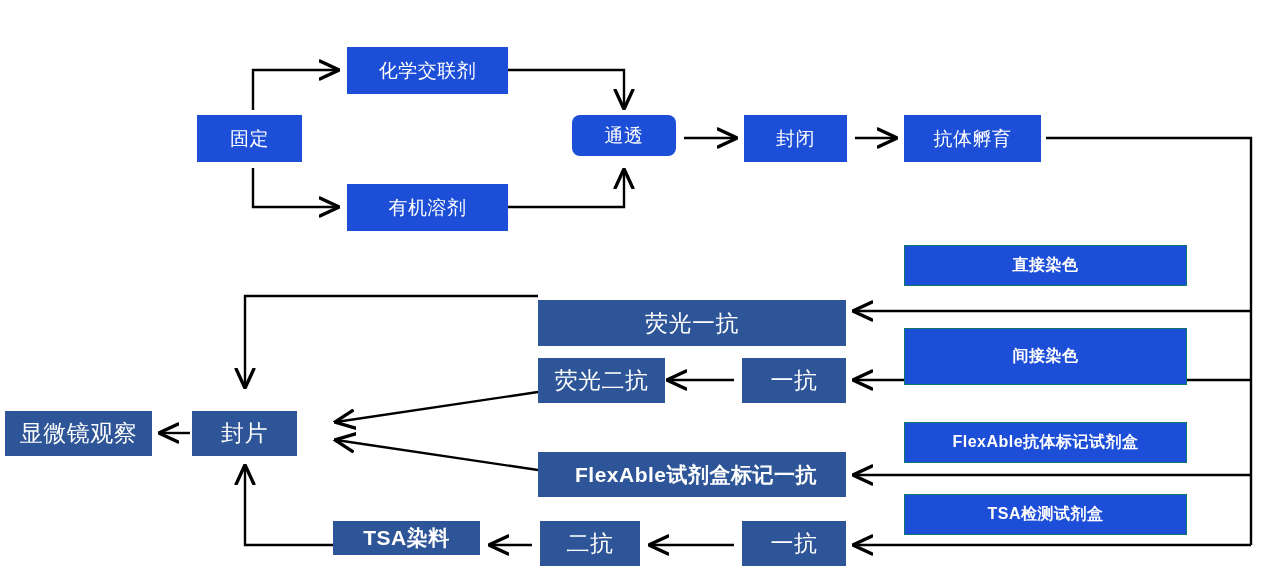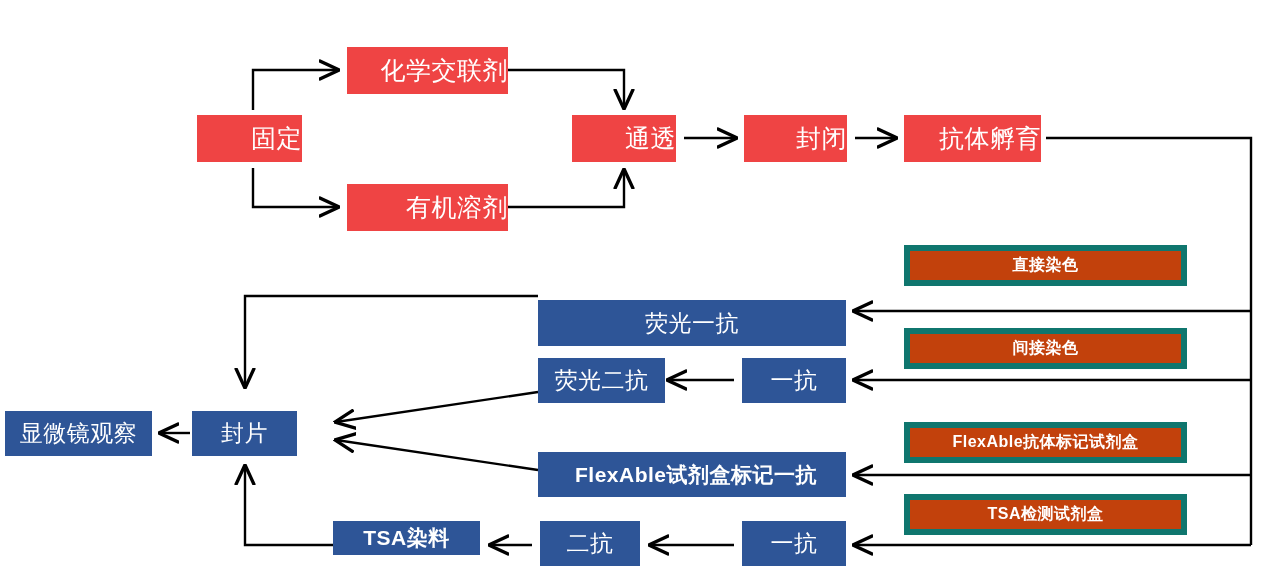--- a/index.html
+++ b/index.html
@@ -1,22 +1,22 @@
 <!DOCTYPE html>
 <html><head>
 <meta charset="utf-8">
 <style>
   html,body{margin:0;padding:0;background:#ffffff;}
   body{width:1262px;height:585px;overflow:hidden;font-family:"Liberation Sans","DejaVu Sans",sans-serif;}
   #stage{position:relative;width:1262px;height:585px;background:#ffffff;}
   #wires{position:absolute;left:0;top:0;width:1262px;height:585px;pointer-events:none;}
   .node{position:absolute;display:flex;align-items:center;justify-content:center;box-sizing:border-box;color:#ffffff;white-space:nowrap;letter-spacing:.5px;}
-  .navy{background:#ef4444;font-size:25px;justify-content:flex-end;}
+  .navy{background:#1d4ed8;font-size:19px;}
   .blue{background:#2E5597;font-size:23px;}
-  .light{background:#c2410c;border:6px solid #0f766e;font-size:16px;font-weight:bold;}
+  .light{background:#1d4ed8;border:1px solid #0f766e;font-size:16px;font-weight:bold;}
   .bold{font-weight:bold;font-size:21px;}
 </style>
 </head>
 <body>
 
 <div id="stage">
 
   <svg id="wires" viewBox="0 0 1262 585">
     <defs>
       <marker id="ah" markerWidth="9" markerHeight="9" refX="8" refY="4.5" orient="auto" markerUnits="strokeWidth">
@@ -51,37 +51,37 @@
   </div>
 
   <div class="node navy" style="left:347px;top:47px;width:161px;height:47px;">
     <span>化学交联剂</span>
   </div>
 
   <div class="node navy" style="left:347px;top:184px;width:161px;height:47px;">
     <span>有机溶剂</span>
   </div>
 
-  <div class="node navy" style="left:572px;top:115px;width:104px;height:47px;">
+  <div class="node navy" style="left:572px;top:115px;width:104px;height:41px;border-radius:8px;">
     <span>通透</span>
   </div>
 
   <div class="node navy" style="left:744px;top:115px;width:103px;height:47px;">
     <span>封闭</span>
   </div>
 
   <div class="node navy" style="left:904px;top:115px;width:137px;height:47px;">
     <span>抗体孵育</span>
   </div>
 
   <div class="node light" style="left:904px;top:245px;width:283px;height:41px;">
     <span>直接染色</span>
   </div>
 
-  <div class="node light" style="left:904px;top:328px;width:283px;height:41px;">
+  <div class="node light" style="left:904px;top:328px;width:283px;height:57px;">
     <span>间接染色</span>
   </div>
 
   <div class="node light" style="left:904px;top:422px;width:283px;height:41px;">
     <span>FlexAble抗体标记试剂盒</span>
   </div>
 
   <div class="node light" style="left:904px;top:494px;width:283px;height:41px;">
     <span>TSA检测试剂盒</span>
   </div>

